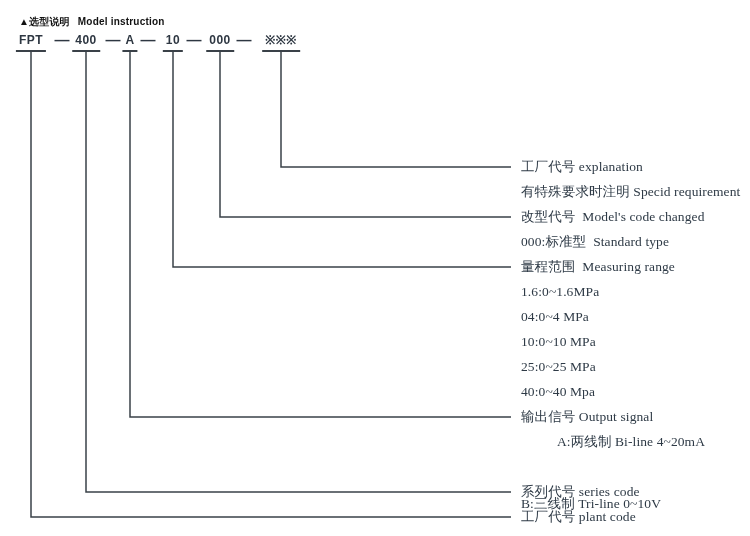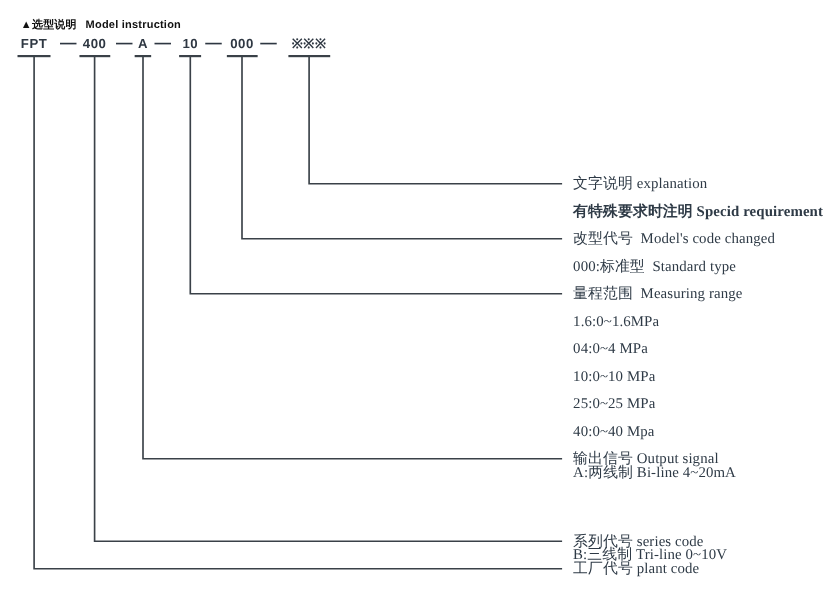--- a/index.html
+++ b/index.html
@@ -94,30 +94,30 @@
   <svg class="connectors" id="connectors" viewBox="0 0 750 536" xmlns="http://www.w3.org/2000/svg">
       <polyline points="31,50 31,517 511,517" fill="none" stroke="#3a4148" stroke-width="1.5"></polyline>
       <polyline points="86,50 86,492 511,492" fill="none" stroke="#3a4148" stroke-width="1.5"></polyline>
       <polyline points="130,50 130,417 511,417" fill="none" stroke="#3a4148" stroke-width="1.5"></polyline>
       <polyline points="173,50 173,267 511,267" fill="none" stroke="#3a4148" stroke-width="1.5"></polyline>
       <polyline points="220,50 220,217 511,217" fill="none" stroke="#3a4148" stroke-width="1.5"></polyline>
       <polyline points="281,50 281,167 511,167" fill="none" stroke="#3a4148" stroke-width="1.5"></polyline>
     </svg>
 
   <div id="rows">
-      <div class="row" style="top: 158px;">文字说明 explanation</div>
-      <div class="row" style="top: 183px; font-weight: bold;">有特殊要求时注明 Specid requirement</div>
+      <div class="row" style="top: 158px;">工厂代号 explanation</div>
+      <div class="row" style="top: 183px;">有特殊要求时注明 Specid requirement</div>
       <div class="row" style="top: 208px;">改型代号  Model's code changed</div>
       <div class="row" style="top: 233px;">000:标准型  Standard type</div>
       <div class="row" style="top: 258px;">量程范围  Measuring range</div>
       <div class="row" style="top: 283px;">1.6:0~1.6MPa</div>
       <div class="row" style="top: 308px; text-align: right;">04:0~4 MPa</div>
       <div class="row" style="top: 333px;">10:0~10 MPa</div>
       <div class="row" style="top: 358px;">25:0~25 MPa</div>
       <div class="row" style="top: 383px;">40:0~40 Mpa</div>
       <div class="row" style="top: 408px;">输出信号 Output signal</div>
-      <div class="row" style="top: 421px;">A:两线制 Bi-line 4~20mA</div>
+      <div class="row" style="top: 433px; margin-left: 36px;">A:两线制 Bi-line 4~20mA</div>
       <div class="row" style="top: 458px; margin-top: 37px;">B:三线制 Tri-line 0~10V</div>
       <div class="row" style="top: 483px;">系列代号 series code</div>
       <div class="row" style="top: 508px;">工厂代号 plant code</div>
     </div>
 
 </div>
 
 </body></html>

